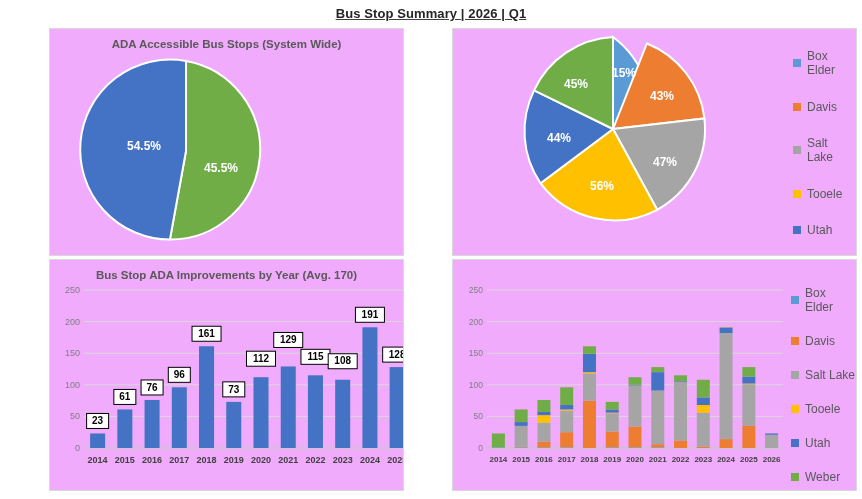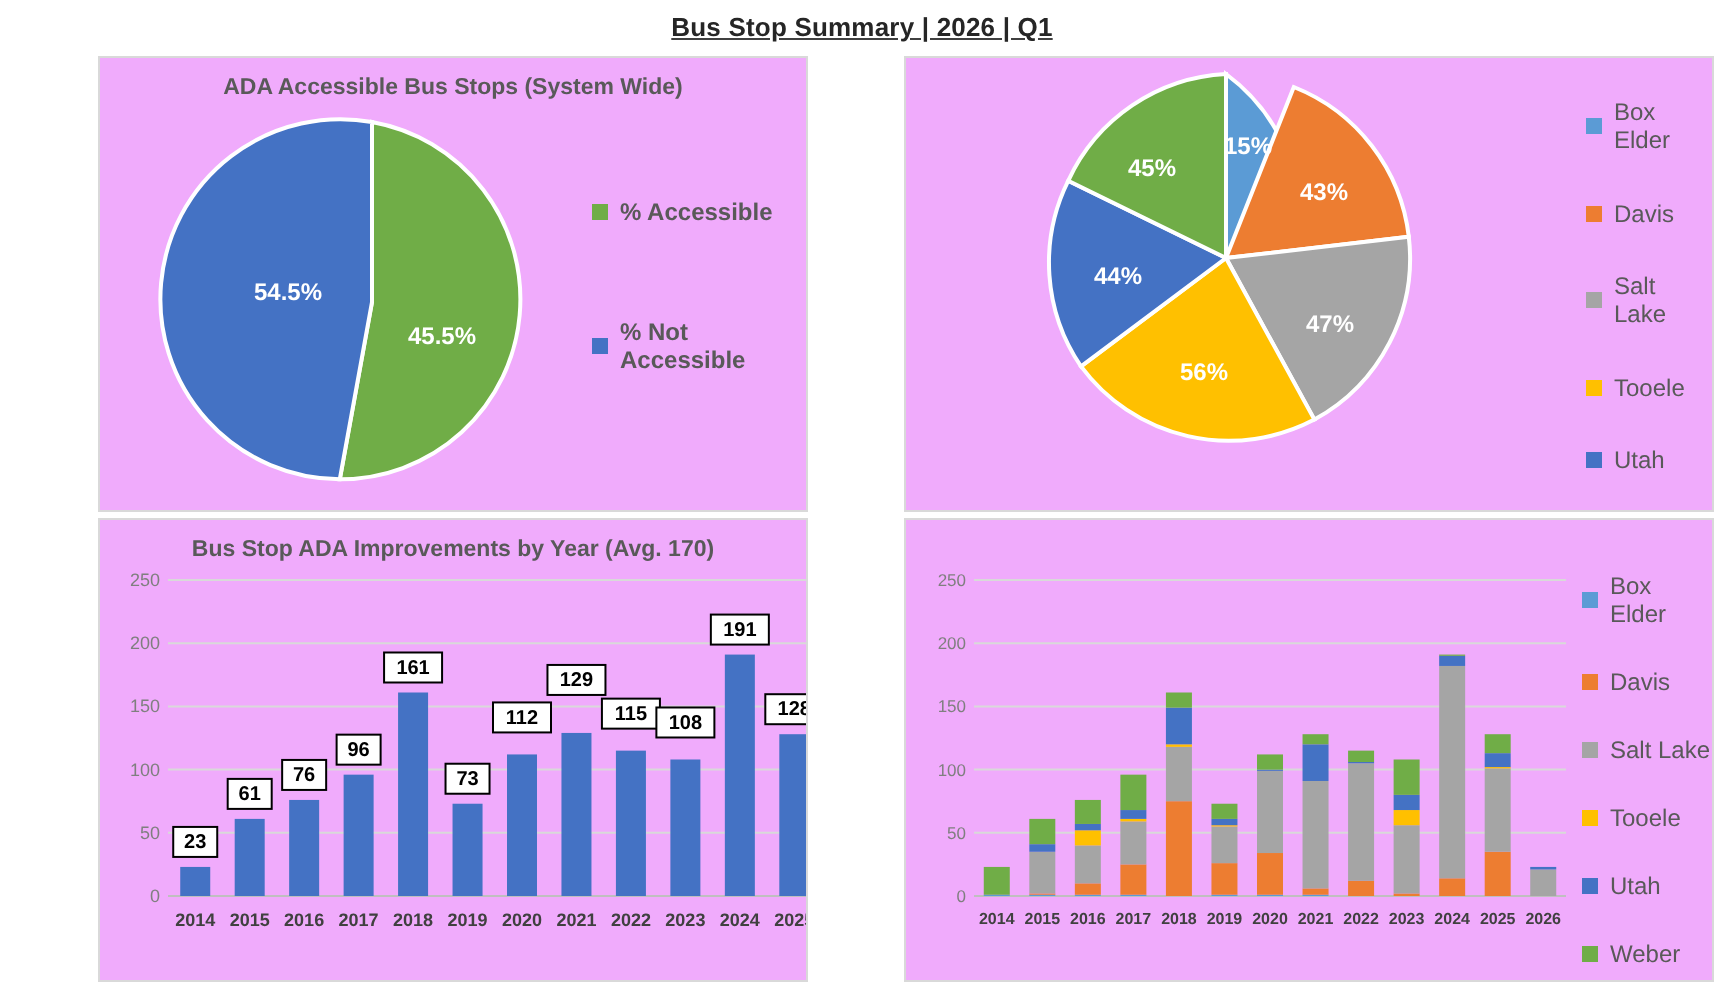--- a/index.html
+++ b/index.html
@@ -131,30 +131,20 @@
         <svg class="pie-svg" width="240" height="200" viewBox="0 0 240 200" style="left:16px; top:0;">
 
           <g>
             <path fill="#70AD47" stroke="#ffffff" stroke-width="2" d="M 120 100 L 120 10 A 90 90 0 0 1 103.9 188.6 Z"></path>
             <path fill="#4472C4" stroke="#ffffff" stroke-width="2" d="M 120 100 L 103.9 188.6 A 90 90 0 1 1 120 10 Z"></path>
           </g>
           <text class="slice-label" x="78" y="96">54.5%</text>
           <text class="slice-label" x="155" y="118">45.5%</text>
         </svg>
 
-        <div class="legend" id="pie1-legend">
-          <div class="legend-item">
-            <span class="legend-swatch" style="background:#70AD47"></span>
-            <span>% Accessible</span>
-          </div>
-          <div class="legend-item">
-            <span class="legend-swatch" style="background:#4472C4"></span>
-            <span>% Not Accessible</span>
-          </div>
-        </div>
       </div>
     </div>
 
     <div class="panel">
       <div class="pie-wrap">
         <svg class="pie-svg" width="330" height="200" viewBox="0 0 330 200" style="left:50px; top:0;">
 
           <g>
 
             <path fill="#5B9BD5" stroke="#ffffff" stroke-width="2" d="M 110 100 L 110 8 A 92 92 0 0 1 143.9 106.5 Z" transform="rotate(0 110 100)"></path>

